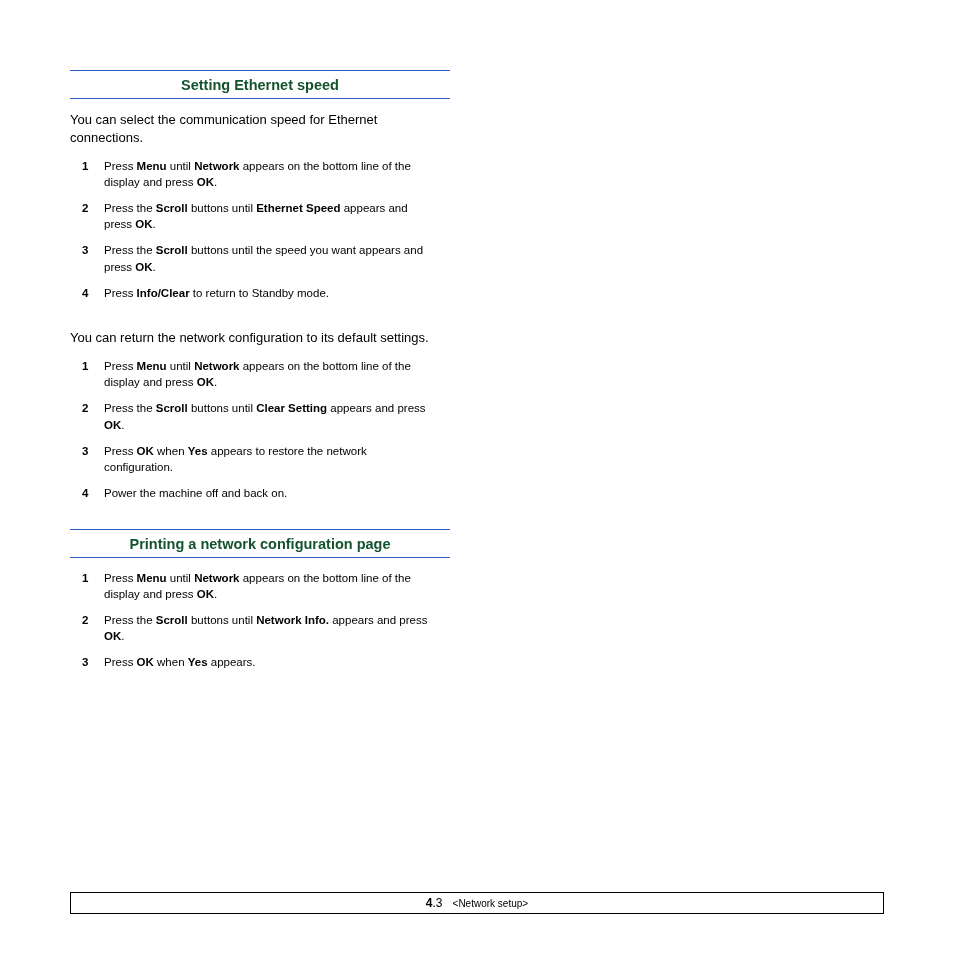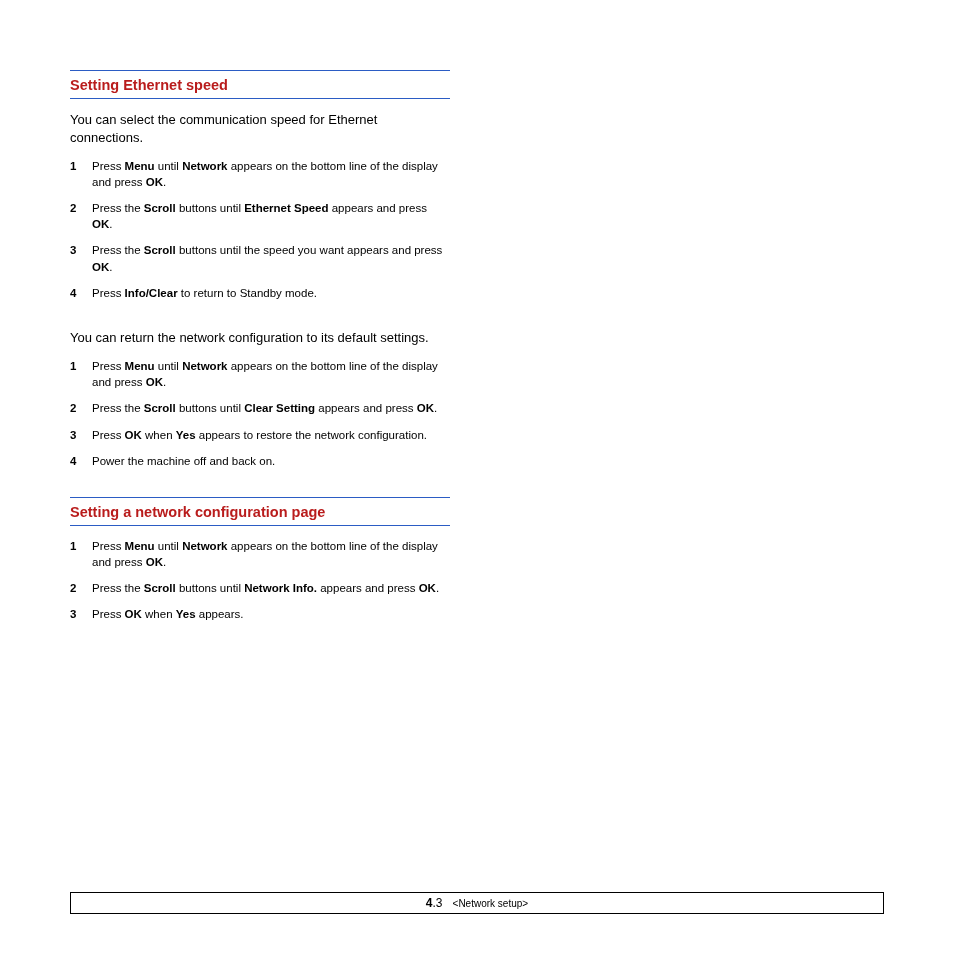--- a/index.html
+++ b/index.html
@@ -15,38 +15,38 @@
     box-sizing: border-box;
     padding: 70px 70px 0 70px;
   }
   .col {
     width: 380px;
   }
   .section {
     margin-bottom: 28px;
   }
   .sec-title {
-    color: #b91c1c;
+    color: #14532d;
     font-weight: bold;
     font-size: 14.5px;
-    text-align: left;
+    text-align: center;
     border-top: 1.5px solid #2b5cc4;
     border-bottom: 0.75px solid #2b5cc4;
     padding: 6px 0 5px;
     margin: 0 0 12px 0;
   }
   .intro {
     font-size: 13px;
     line-height: 1.35;
     margin: 0 0 12px 0;
   }
   ol.steps {
     list-style: none;
     padding: 0;
-    margin: 0;
+    margin: 12px;
     counter-reset: step;
   }
   ol.steps > li {
     position: relative;
     padding-left: 22px;
     font-size: 11.5px;
     line-height: 1.4;
     margin-bottom: 10px;
     counter-increment: step;
   }
@@ -95,21 +95,21 @@
       <div class="section">
         <p class="intro">You can return the network configuration to its default settings.</p>
         <ol class="steps">
           <li>Press <b>Menu</b> until <b>Network</b> appears on the bottom line of the display and press <b>OK</b>.</li>
           <li>Press the <b>Scroll</b> buttons until <b>Clear Setting</b> appears and press <b>OK</b>.</li>
           <li>Press <b>OK</b> when <b>Yes</b> appears to restore the network configuration.</li>
           <li>Power the machine off and back on.</li>
         </ol>
       </div>
       <div class="section">
-        <h2 class="sec-title">Setting a network configuration page</h2>
+        <h2 class="sec-title">Printing a network configuration page</h2>
         <ol class="steps">
           <li>Press <b>Menu</b> until <b>Network</b> appears on the bottom line of the display and press <b>OK</b>.</li>
           <li>Press the <b>Scroll</b> buttons until <b>Network Info.</b> appears and press <b>OK</b>.</li>
           <li>Press <b>OK</b> when <b>Yes</b> appears.</li>
         </ol>
       </div>
     </div>
 
   <div class="footer">
     <span class="pg-ch">4</span>

